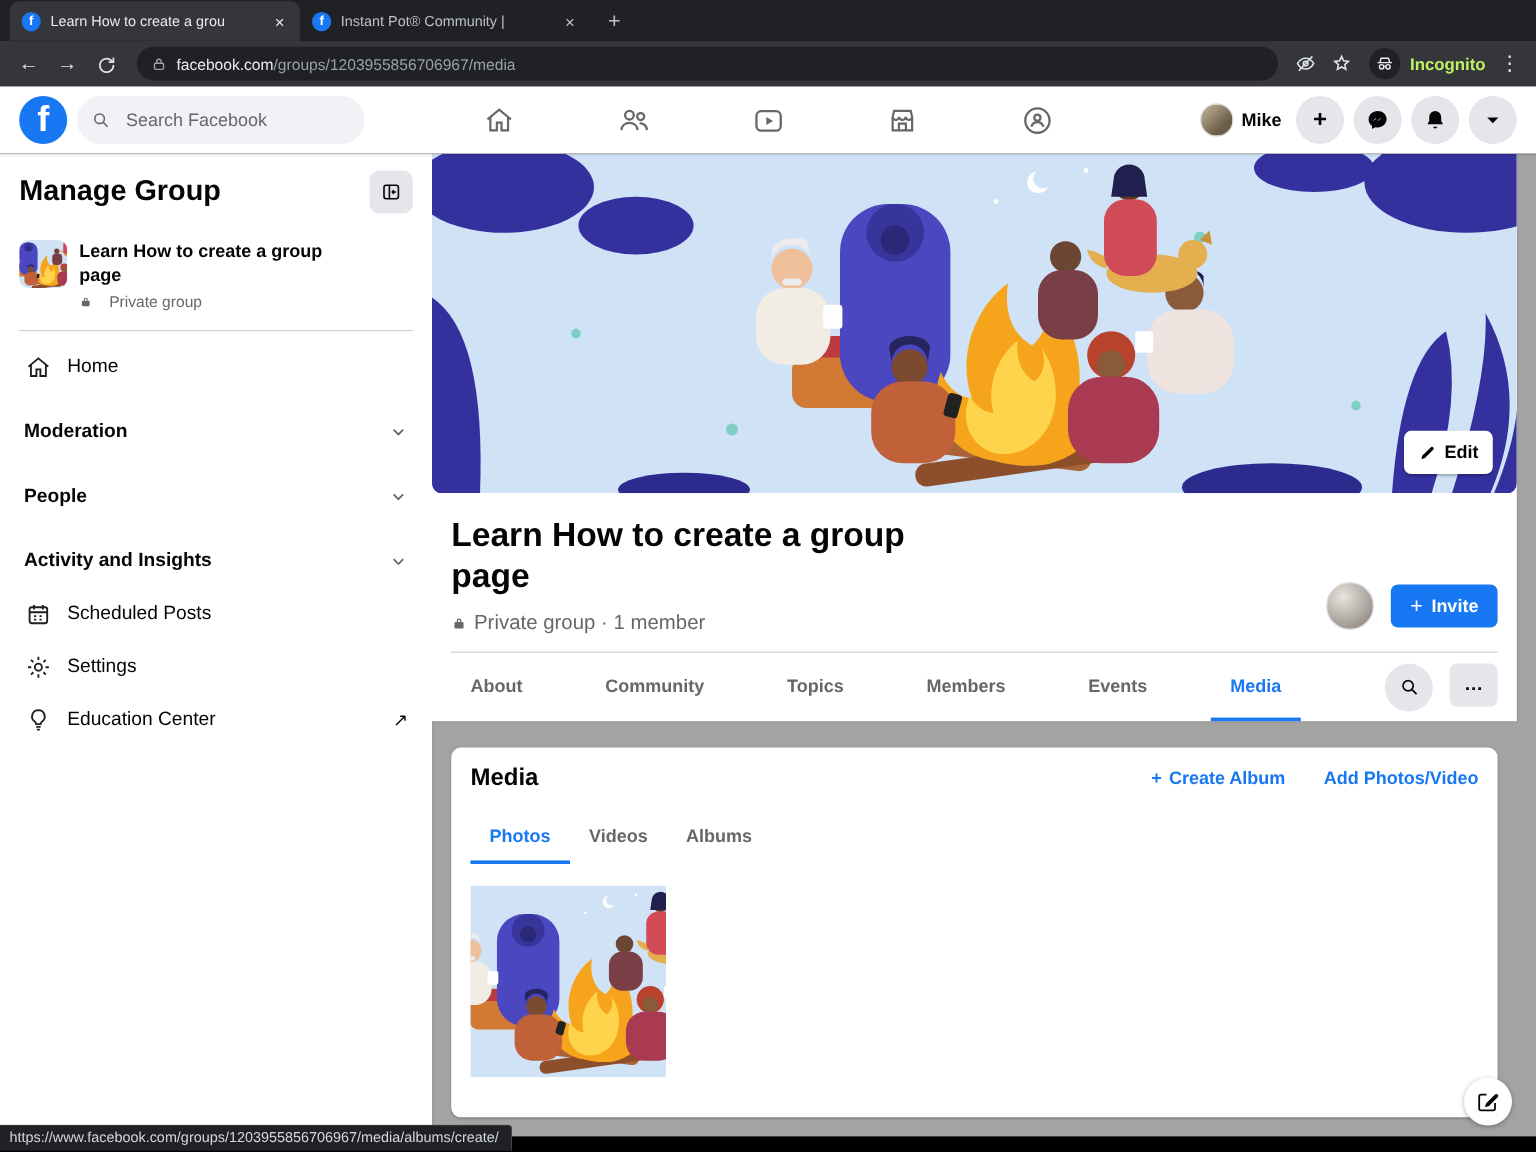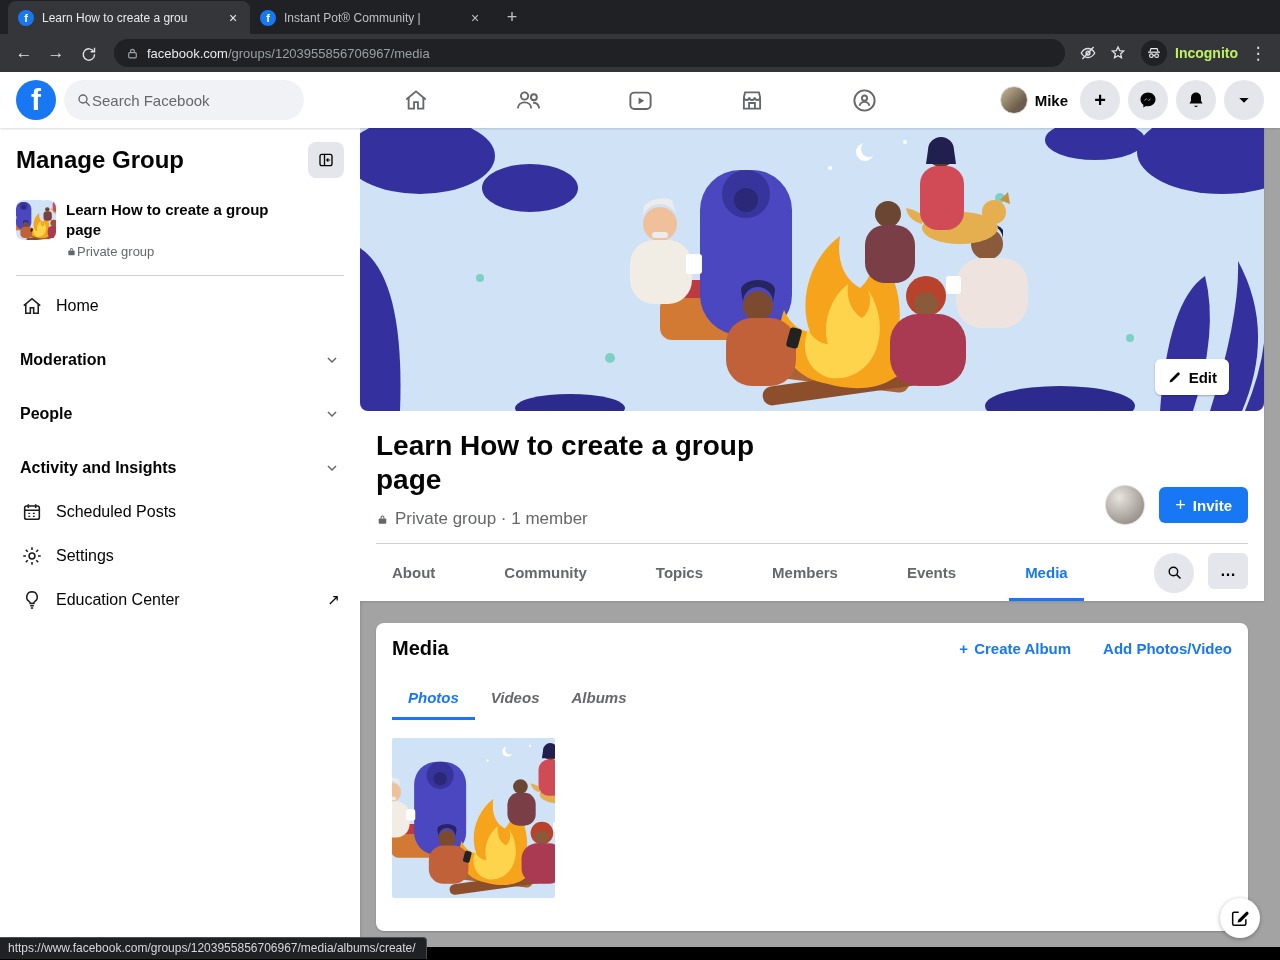--- a/index.html
+++ b/index.html
@@ -20,56 +20,56 @@
   .omnibox { flex:1; height:28px; background:#202124; border-radius:14px; display:flex; align-items:center; gap:8px; padding:0 12px; margin:0 8px; font-size:13px; color:#e8eaed; }
   .omnibox .path { color:#9aa0a6; }
   .tool-ic { width:26px; height:26px; display:flex; align-items:center; justify-content:center; color:#dee1e6; margin:0 2px; }
   .incog { display:flex; align-items:center; gap:8px; margin:0 8px; color:#bef264; font-size:14px; font-weight:600; }
   .incog .ic { width:26px; height:26px; border-radius:50%; background:#202124; display:flex; align-items:center; justify-content:center; color:#e8eaed; }
   .dots { color:#dee1e6; font-size:17px; width:24px; text-align:center; }
 
   
   .fb-header { height:56px; background:#fff; display:flex; align-items:center; padding:0 16px; position:relative; box-shadow:0 1px 2px rgba(0,0,0,.15); z-index:5; flex:0 0 auto; }
   .fb-logo { width:40px; height:40px; border-radius:50%; background:#1877f2; color:#fff; font-size:30px; font-weight:bold; display:flex; align-items:center; justify-content:center; }
-  .fb-search { width:240px; height:40px; margin-left:8px; border-radius:20px; background:#f0f2f5; display:flex; align-items:center; gap:0; padding:0 12px; color:#65676b; }
+  .fb-search { width:240px; height:40px; margin-left:8px; border-radius:20px; background:#f0f2f5; display:flex; align-items:center; gap:13px; padding:0 12px; color:#65676b; }
   .fb-search input { border:none; background:transparent; outline:none; font-size:15px; color:#65676b; width:180px; font-family:inherit; }
   .fb-search input::placeholder { color:#65676b; }
   .fb-nav { position:absolute; left:50%; top:0; transform:translateX(-50%); height:56px; display:flex; }
   .fb-nav .nb { width:112px; height:56px; display:flex; align-items:center; justify-content:center; color:#65676b; }
   .fb-right { margin-left:auto; display:flex; align-items:center; gap:8px; }
   .me-chip { display:flex; align-items:center; gap:7px; font-weight:700; font-size:15px; color:#050505; margin-right:4px; }
   .avatar-sm { width:28px; height:28px; border-radius:50%; background:linear-gradient(135deg,#c9b99b,#6b5d4a 70%); border:1px solid #ddd; }
   .circ { width:40px; height:40px; border-radius:50%; background:#e4e6eb; color:#050505; display:flex; align-items:center; justify-content:center; font-size:20px; font-weight:bold; }
 
   
   .fb-body { flex:1; display:flex; background:#a3a3a3; overflow:hidden; position:relative; }
 
   
   .sidebar { width:360px; background:#fff; box-shadow:1px 0 3px rgba(0,0,0,.12); padding:14px 16px; overflow:hidden; flex:0 0 auto; }
   .sb-head { display:flex; align-items:center; justify-content:space-between; }
   .sb-title { font-size:24px; font-weight:700; color:#050505; }
   .sb-collapse { width:36px; height:36px; border-radius:8px; background:#e4e6eb; display:flex; align-items:center; justify-content:center; color:#050505; }
   .sb-group { display:flex; gap:10px; margin-top:22px; align-items:flex-start; }
   .sb-gavatar { width:40px; height:40px; border-radius:8px; overflow:hidden; flex:0 0 auto; }
   .sb-gname { font-size:15px; font-weight:700; color:#050505; line-height:1.35; max-width:235px; }
-  .sb-gpriv { display:flex; align-items:center; gap:0; color:#65676b; font-size:13px; margin-top:3px; }
+  .sb-gpriv { display:flex; align-items:center; gap:14px; color:#65676b; font-size:13px; margin-top:3px; }
   .sb-div { border-top:1px solid #ced0d4; margin:16px 0 8px; }
   .sb-row { display:flex; align-items:center; gap:12px; height:44px; border-radius:8px; font-size:16px; color:#050505; padding:0 4px; }
   .sb-row.head { justify-content:space-between; font-weight:600; margin-top:10px; }
   .sb-row .lab { flex:1; }
   .sb-ic { width:24px; height:24px; display:flex; align-items:center; justify-content:center; color:#1c1e21; flex:0 0 auto; }
   .chev { color:#65676b; }
   .ext { color:#050505; font-size:15px; }
 
   
   .main { flex:1; position:relative; padding-right:16px; overflow:hidden; }
   .group-section { background:#fff; box-shadow:0 1px 2px rgba(0,0,0,.12); }
   .cover { height:283px; border-radius:0 0 8px 8px; overflow:hidden; position:relative; }
   .cover svg.art { display:block; width:100%; height:100%; }
-  .edit-btn { position:absolute; right:35px; bottom:16px; height:36px; background:#fff; border-radius:6px; display:flex; align-items:center; gap:7px; padding:0 12px; font-size:15px; font-weight:600; color:#050505; box-shadow:0 1px 2px rgba(0,0,0,.25); }
+  .edit-btn { position:absolute; right:20px; bottom:16px; height:36px; background:#fff; border-radius:6px; display:flex; align-items:center; gap:7px; padding:0 12px; font-size:15px; font-weight:600; color:#050505; box-shadow:0 1px 2px rgba(0,0,0,.25); }
   .group-info { position:relative; padding:18px 16px 14px; }
   .g-title { font-size:28px; font-weight:700; color:#050505; line-height:1.22; max-width:430px; }
   .g-meta { display:flex; align-items:center; gap:6px; color:#65676b; font-size:17px; margin-top:12px; }
   .info-right { position:absolute; right:16px; bottom:18px; display:flex; align-items:center; gap:14px; }
   .member-av { width:40px; height:40px; border-radius:50%; background:radial-gradient(circle at 35% 30%,#e8e4de,#9a948c 75%); border:1px solid #ddd; }
   .invite-btn { height:36px; background:#1877f2; color:#fff; border-radius:6px; display:flex; align-items:center; gap:7px; padding:0 16px; font-size:15px; font-weight:600; }
   .invite-btn .pl { font-size:18px; font-weight:400; }
   .hdr-div { border-top:1px solid #ced0d4; margin:0 16px; }
   .tabsrow { display:flex; align-items:center; padding:0 16px; height:57px;gap:37px; }
   .gtab { padding:0 16px; height:57px; display:flex; align-items:center; font-size:15px; font-weight:600; color:#65676b; position:relative; }
@@ -79,21 +79,21 @@
   .act-circ { width:40px; height:36px; border-radius:6px; background:#e4e6eb; display:flex; align-items:center; justify-content:center; color:#050505; font-weight:bold; }
   .act-circ.round { border-radius:50%; width:40px; height:40px; }
 
   
   .media-card { margin:22px 16px 0; background:#fff; border-radius:8px; box-shadow:0 1px 2px rgba(0,0,0,.2); padding:14px 16px 16px; min-height:308px; }
   .mc-head { display:flex; align-items:center; }
   .mc-title { font-size:20px; font-weight:700; color:#050505; }
   .mc-links { margin-left:auto; display:flex; align-items:center; gap:32px; }
   .mc-link { color:#1877f2; font-size:15px; font-weight:600; display:flex; align-items:center; gap:6px; }
   .mc-link.bold { font-weight:700; }
-  .subtabs { display:flex; margin-top:14px;font-style:italic; }
+  .subtabs { display:flex; margin-top:14px; }
   .stab { padding:0 16px; height:46px; display:flex; align-items:center; font-size:15px; font-weight:600; color:#65676b; position:relative; }
   .stab.active { color:#1877f2; }
   .stab.active::after { content:""; position:absolute; left:0; right:0; bottom:0; height:3px; background:#1877f2; }
   .photo-grid { margin-top:18px; display:flex; gap:8px; }
   .thumb { width:163px; height:160px; overflow:hidden; border-radius:2px; }
   .thumb svg { display:block; width:100%; height:100%; }
 
   .fab { position:absolute; right:20px; bottom:22px; width:40px; height:40px; border-radius:50%; background:#fff; box-shadow:0 1px 4px rgba(0,0,0,.3); display:flex; align-items:center; justify-content:center; color:#050505; }
 
   

